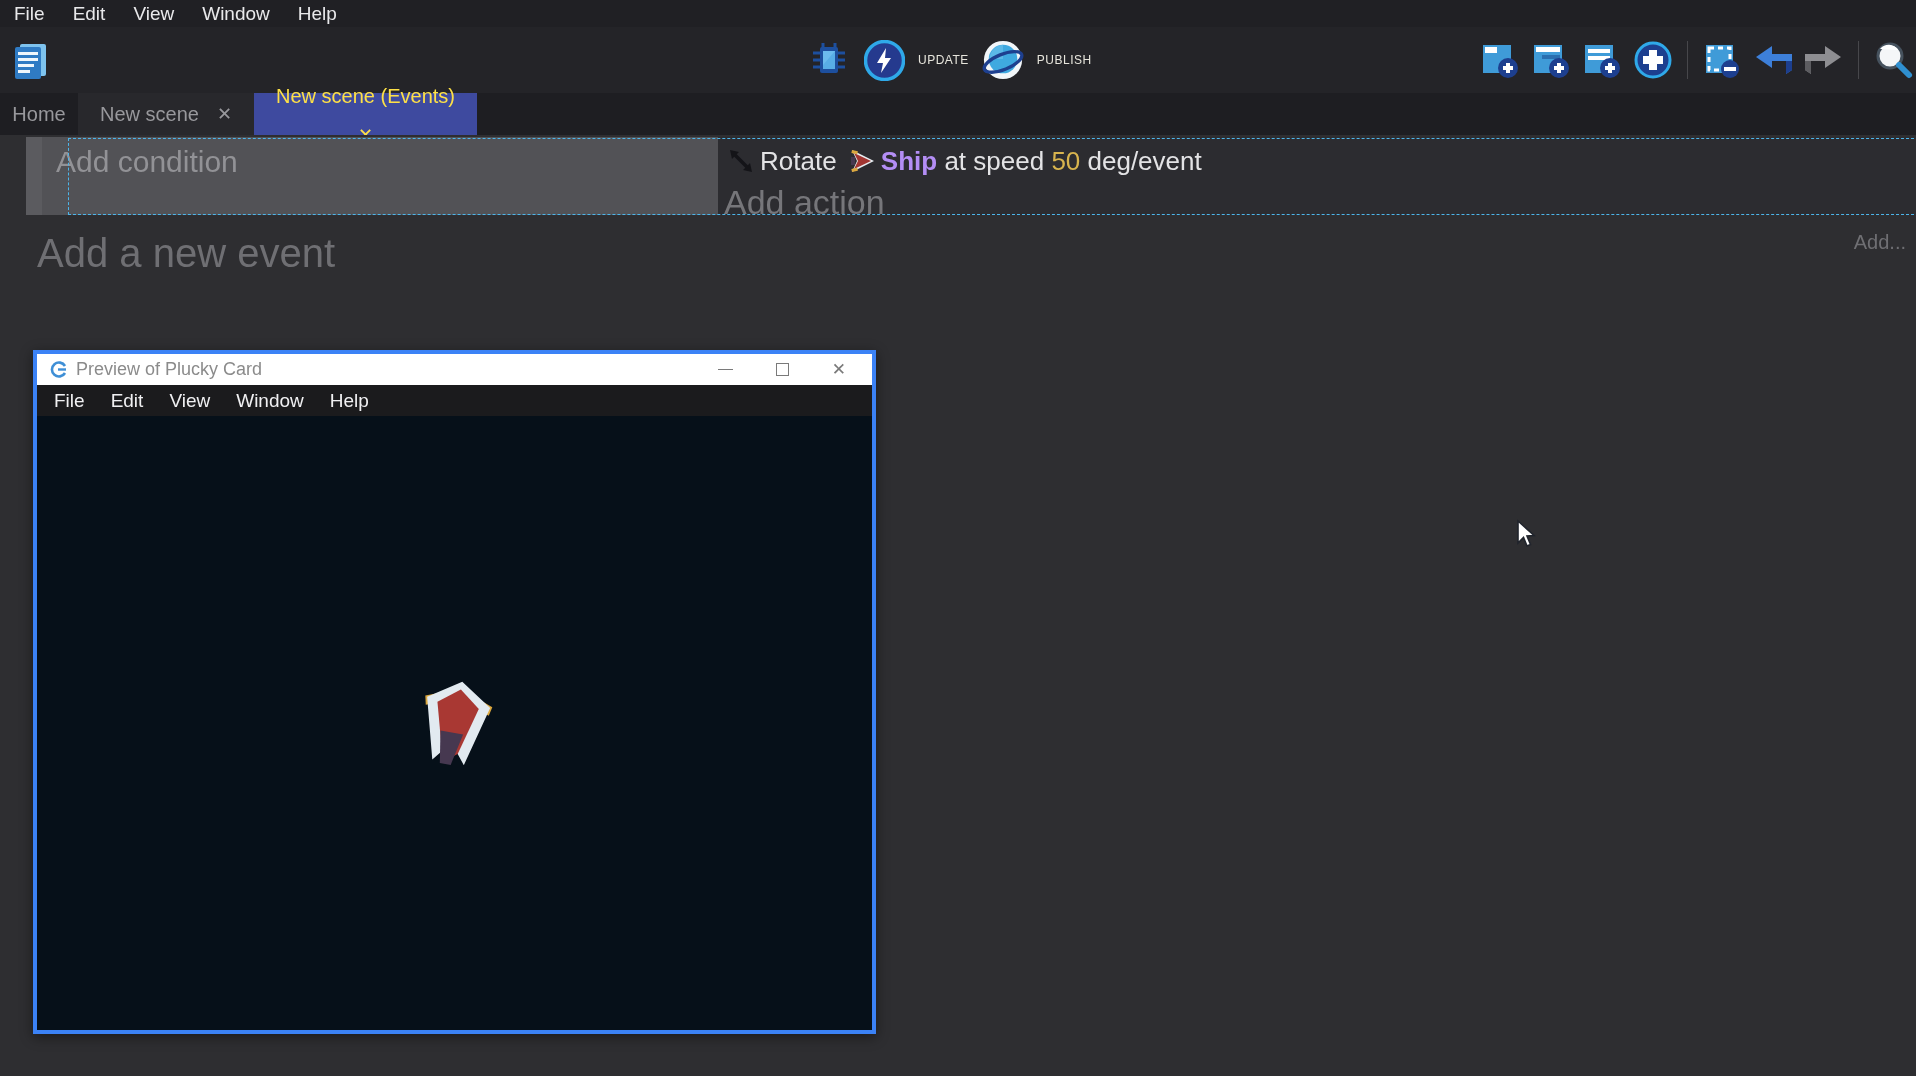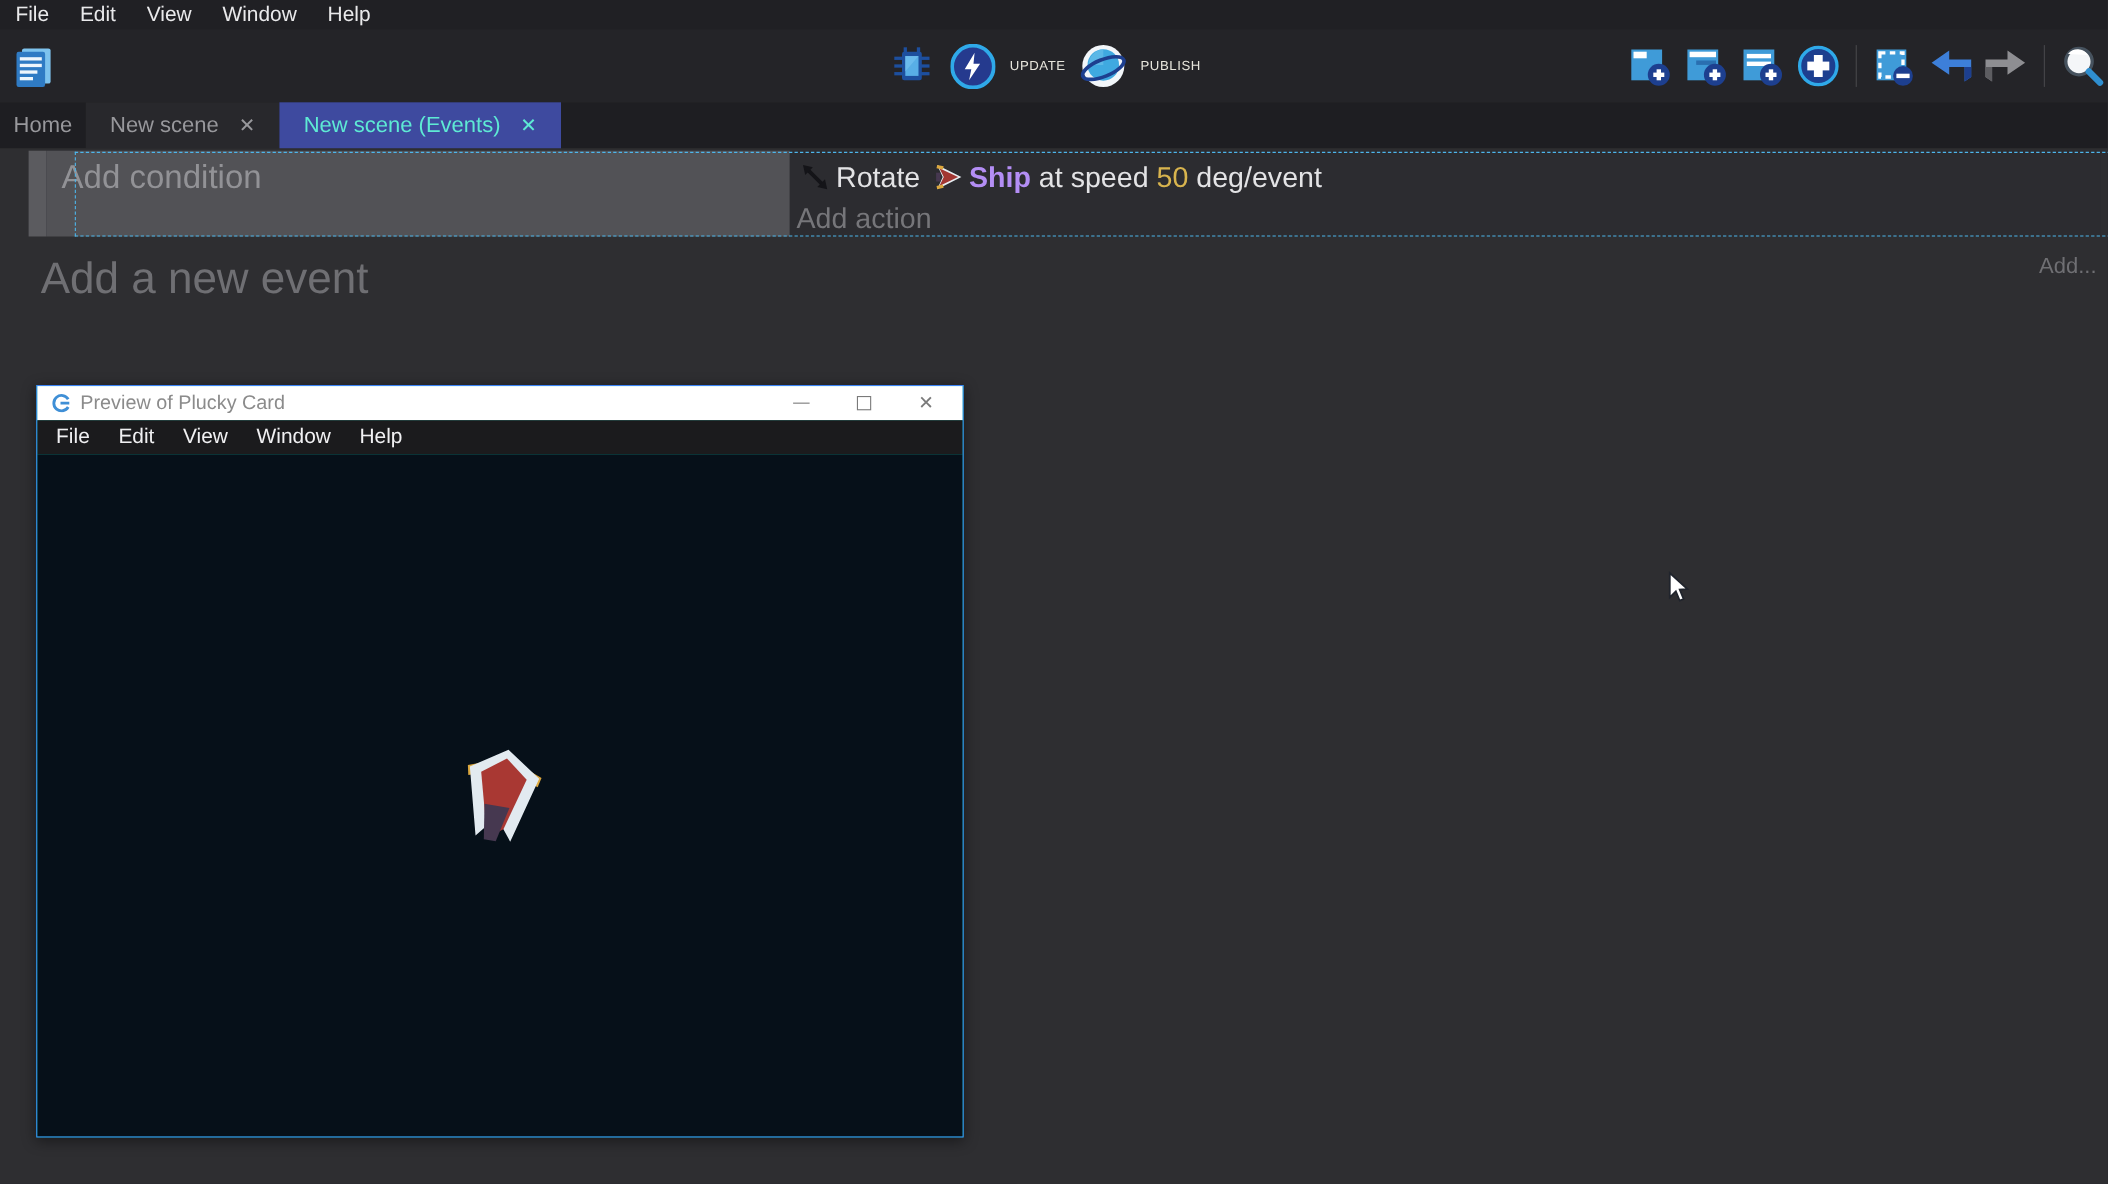--- a/index.html
+++ b/index.html
@@ -25,47 +25,47 @@
             justify-content:center; }
   .tb-divider { width:1px; height:38px; background:#47474b; margin:0 4px; }
 
   
   .tabbar { position:absolute; left:0; top:93px; width:1916px; height:42px;
             background:#1e1e22; display:flex; align-items:stretch; }
   .tab { display:flex; align-items:center; justify-content:center; gap:18px;
          font-size:20px; color:#98989c; padding:0 22px; }
   .tab.home { width:78px; padding:0; }
   .tab.plain { background:#28282c; }
-  .tab.active { background:#3e4a9f; color:#5eead4; }
+  .tab.active { background:#3e4a9f; color:#fde047;flex-direction:column; }
   .tab .closex { font-size:18px; color:inherit; line-height:1; }
 
   
   .events-page { position:absolute; left:0; top:135px; width:1916px; height:941px;
                  background:#2e2e31; }
   .event-row { position:absolute; left:26px; top:2px; width:1884px; height:78px;
                display:flex; }
   .event-handle { width:16px; background:#5b5b5f; }
   .cond-cell { width:676px; background:#525256; padding:8px 0 0 14px; }
   .cond-placeholder { color:#929296; font-size:30px; }
   .action-cell { flex:1; background:#2c2c30; padding:4px 0 0 6px; position:relative; }
   .action-line { display:flex; align-items:center; white-space:pre; color:#e3e3e5;
                  font-size:26px; height:40px; }
   .action-obj { color:#b48ef5; font-weight:bold; }
   .action-val { color:#d8b44e; }
-  .action-placeholder { color:#76767a; font-size:26px; margin-top:2px; }
+  .action-placeholder { color:#76767a; font-size:34px; margin-top:2px; }
   .sel-border { position:absolute; left:42px; top:1px; width:1866px; height:77px;
                 border:1px dashed #4db5ea; pointer-events:none; }
   .add-row { position:absolute; left:0; top:88px; width:1916px; height:52px; }
   .add-new-event { position:absolute; left:37px; top:8px; color:#6f6f73; font-size:40px; }
   .add-dots { position:absolute; right:10px; top:8px; color:#6f6f73; font-size:20px; }
 
   
   .preview-win { position:absolute; left:33px; top:350px; width:843px; height:684px;
-                 border:1px solid #3b82f6; box-shadow:0 3px 12px rgba(0,0,0,0.45);
-                 display:flex; flex-direction:column; background:#14b8a6; }
+                 border:4px solid #3b82f6; box-shadow:0 3px 12px rgba(0,0,0,0.45);
+                 display:flex; flex-direction:column; background:#f97316; }
   .pw-titlebar { height:31px; background:#ffffff; display:flex; align-items:center;
                  padding-left:13px; flex:0 0 31px; }
   .pw-title { color:#8b8b8b; font-size:18px; margin-left:9px; flex:1; }
   .pw-controls { display:flex; align-items:center; gap:43px; padding-right:26px; }
   .pw-min { width:15px; height:1px; background:#7a7a7a; }
   .pw-max { width:13px; height:13px; border:1px solid #7a7a7a; }
   .pw-close { color:#7a7a7a; font-size:17px; line-height:1; }
   .pw-menubar { height:31px; background:#1b1b1d; display:flex; align-items:center;
                 flex:0 0 31px; padding-left:4px; }
   .pw-menubar .mi { color:#f0f0f2; font-size:19px; padding:0 13px; }

